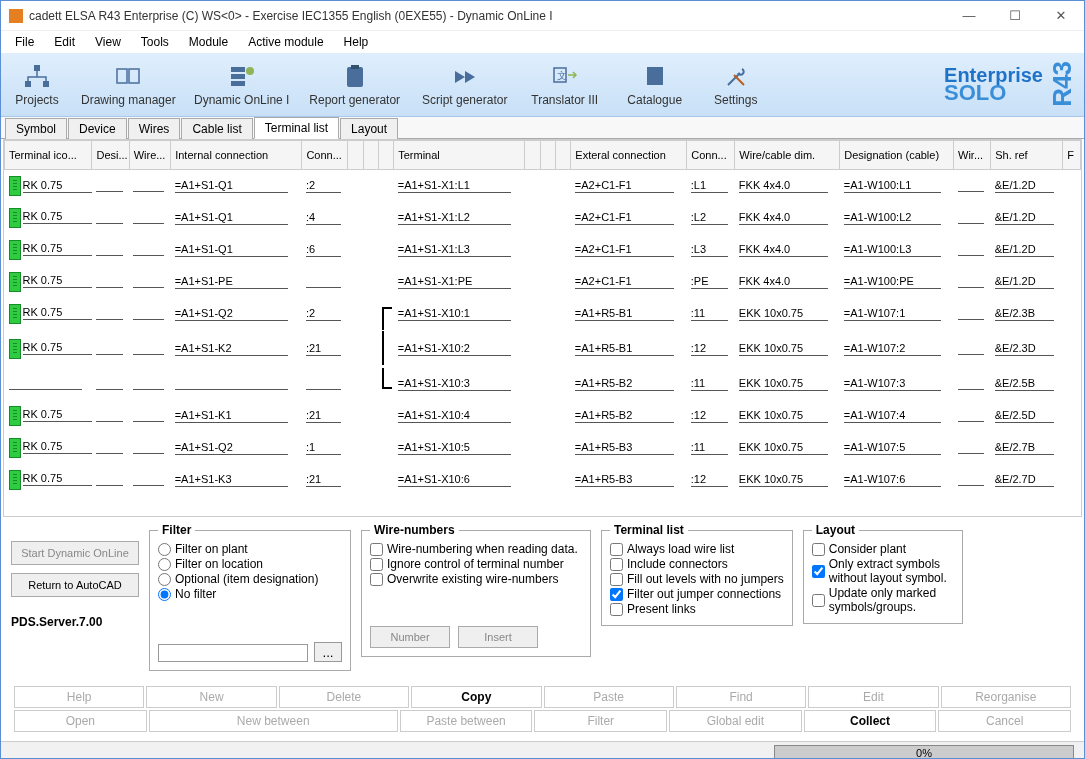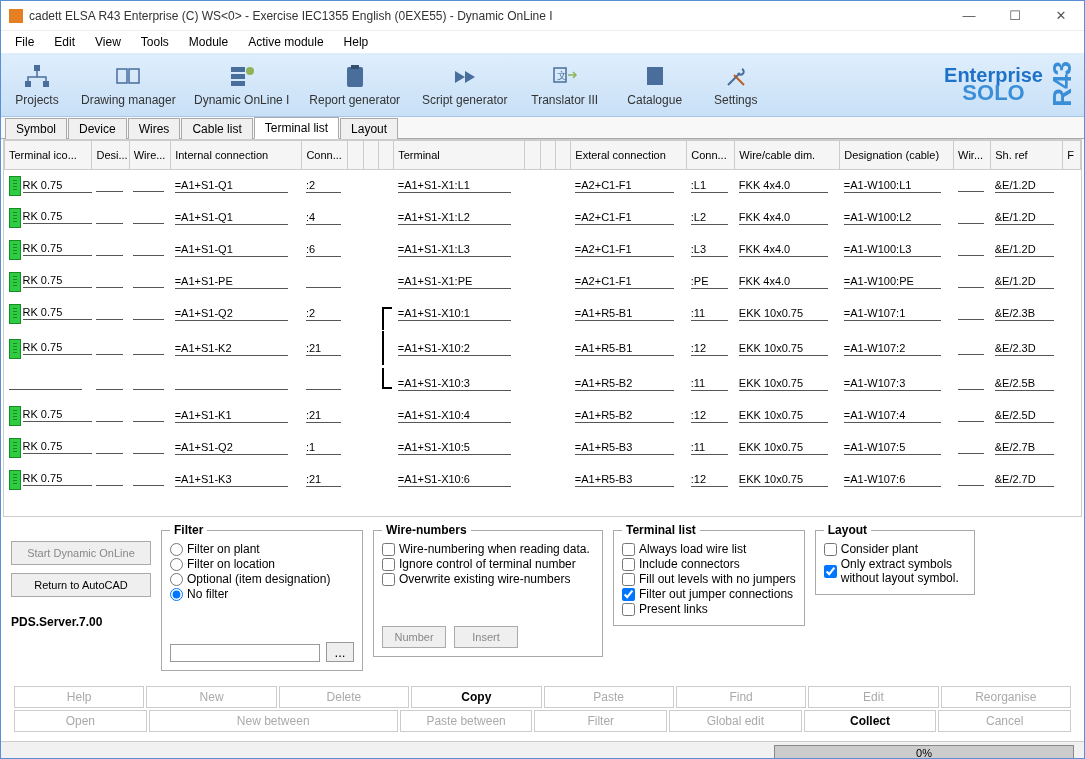--- a/index.html
+++ b/index.html
@@ -8,54 +8,54 @@
 .titlebar .orange-icon { width: 14px; height: 14px; background: #e67e22; margin-right: 6px; display:inline-block; }
 .titlebar .title-text { flex: 1; font-size: 12px; color: #333; }
 .winctrl { width: 46px; height: 30px; display: flex; align-items: center; justify-content: center; font-size: 13px; color: #555; }
 .menubar { height: 22px; display: flex; align-items: center; padding: 0 4px; background: #fff; font-size: 12px; }
 .menubar .menu-item { padding: 2px 10px; }
 .toolbar { height: 64px; background: linear-gradient(#dfeefc, #c8e0f7); display: flex; align-items: center; border-bottom: 1px solid #a9c8e8; }
 .tool { display: flex; flex-direction: column; align-items: center; padding: 4px 8px; min-width: 72px; }
 .tool .icon { width: 28px; height: 28px; margin-bottom: 2px; display: flex; align-items: center; justify-content: center; }
 .tool .label { font-size: 12px; color: #333; white-space: nowrap; }
 .brand { margin-left: auto; display: flex; align-items: center; padding-right: 6px; }
-.brand-text { color: #1e73c9; font-weight: bold; font-size: 20px; text-align: center; line-height: 18px; }
+.brand-text { color: #1e73c9; font-weight: bold; font-size: 20px; text-align: left; line-height: 18px; }
 .brand-text .solo { color: #3a8ed8; font-size: 22px; }
 .brand-r43 { writing-mode: vertical-rl; transform: rotate(180deg); color: #3a8ed8; font-size: 26px; font-weight: bold; margin-left: 4px; letter-spacing: -1px; }
 .tabs { height: 22px; display: flex; align-items: flex-end; padding: 0 4px; border-bottom: 1px solid #aaa; background: #f8f8f8; }
 .tab { padding: 3px 10px; font-size: 12px; border: 1px solid #aaa; border-bottom: none; margin-right: 1px; background: #f0f0f0; position: relative; top: 1px; }
 .tab.active { background: #fff; border-bottom: 1px solid #fff; }
 .grid-wrap { height: 378px; overflow: auto; background: #fff; border: 1px solid #ccc; margin: 0 2px; }
 table.grid { border-collapse: collapse; width: 100%; font-size: 11px; table-layout: fixed; }
 table.grid th { background: #f5f5f5; border: 1px solid #ccc; padding: 8px 4px; text-align: left; font-weight: normal; font-size: 11px; overflow: hidden; white-space: nowrap; height: 18px; }
 table.grid td { border-bottom: 0; padding: 1px 4px; height: 32px; vertical-align: middle; white-space: nowrap; overflow: hidden; }
 .cell-inner { border-bottom: 1px solid #555; min-height: 14px; display: inline-block; width: 92%; }
 .term-icon { display: inline-block; width: 12px; height: 20px; background: #2ecc40; border: 1px solid #188a28; vertical-align: middle; margin-right: 2px; position: relative; }
 .term-icon::before { content:''; position:absolute; left: 3px; top: 3px; width: 4px; height: 12px; background: repeating-linear-gradient(#188a28, #188a28 1px, transparent 1px, transparent 3px); }
 .bottom-panel { display: flex; padding: 6px 10px; gap: 10px; align-items: flex-start; }
 .side-buttons { display: flex; flex-direction: column; gap: 8px; padding-top: 18px; }
-.side-buttons button { width: 140px; height: 24px; font-size: 11px; border: 1px solid #aaa; background: #efefef; color: #888; }
+.side-buttons button { width: 128px; height: 24px; font-size: 11px; border: 1px solid #aaa; background: #efefef; color: #888; }
 .side-buttons button.enabled { color: #000; }
 .pds { font-weight: bold; margin-top: 10px; font-size: 12px; }
 fieldset { border: 1px solid #aaa; padding: 4px 8px 8px; }
 legend { font-weight: bold; font-size: 12px; padding: 0 4px; }
 .opt { font-size: 12px; display: flex; align-items: center; gap: 4px; margin: 1px 0; white-space: nowrap; }
 .fs-filter { width: 195px; }
 .fs-wire { width: 230px; }
 .fs-termlist { width: 185px; }
 .fs-layout { width: 160px; }
 .browse-btn { width: 28px; height: 20px; border: 1px solid #999; background: #efefef; margin-top: 40px; }
 .action-row { display: flex; flex-wrap: wrap; padding: 8px 12px; gap: 0; }
 .action-row button { flex: 1 1 11%; min-width: 95px; height: 22px; margin: 1px; border: 1px solid #ccc; background: #fff; font-size: 12px; }
 .action-row button.disabled { color: #aaa; }
 .action-row button.bold { font-weight: bold; }
 .statusbar { height: 22px; background: #f1f1f1; border-top: 1px solid #ccc; display: flex; align-items: center; }
 .progress-seg { margin-left: auto; width: 300px; height: 16px; background: #ccc; border: 1px solid #888; display: flex; align-items: center; justify-content: center; font-size: 11px; margin-right: 10px; }
 .wire-btns { display: flex; gap: 8px; margin-top: 40px; }
-.wire-btns button { width: 64px; height: 22px; font-size: 11px; color: #888; border: 1px solid #aaa; background: #efefef; }
+.wire-btns button { width: 80px; height: 22px; font-size: 11px; color: #888; border: 1px solid #aaa; background: #efefef; }
 .filter-input { width: 150px; height: 18px; border: 1px solid #999; margin-top: 30px; }
 input[type=radio],input[type=checkbox]{margin:0;}
 </style>
 </head>
 <body>
 
 <div class="titlebar">
   <span class="orange-icon"></span>
   <span class="title-text">cadett ELSA R43 Enterprise (C) WS&lt;0&gt; - Exercise IEC1355 English (0EXE55) - Dynamic OnLine I</span>
   <div class="winctrl">—</div>
@@ -499,20 +499,24 @@
   <fieldset class="fs-layout">
     <legend>Layout</legend>
     <label class="opt">
         <input type="checkbox" style="">
         <span>Consider plant</span>
       </label>
     <label class="opt" style="white-space:normal">
         <input type="checkbox" checked="" style="">
         <span>Only extract symbols without layout symbol.</span>
       </label>
+    <label class="opt" style="white-space:normal">
+        <input type="checkbox" style="">
+        <span>Update only marked symbols/groups.</span>
+      </label>
   </fieldset>
 </div>
 
 <div class="action-row">
   <button class="disabled">Help</button>
   <button class="disabled">New</button>
   <button class="disabled">Delete</button>
   <button class="bold">Copy</button>
   <button class="disabled">Paste</button>
   <button class="disabled">Find</button>

